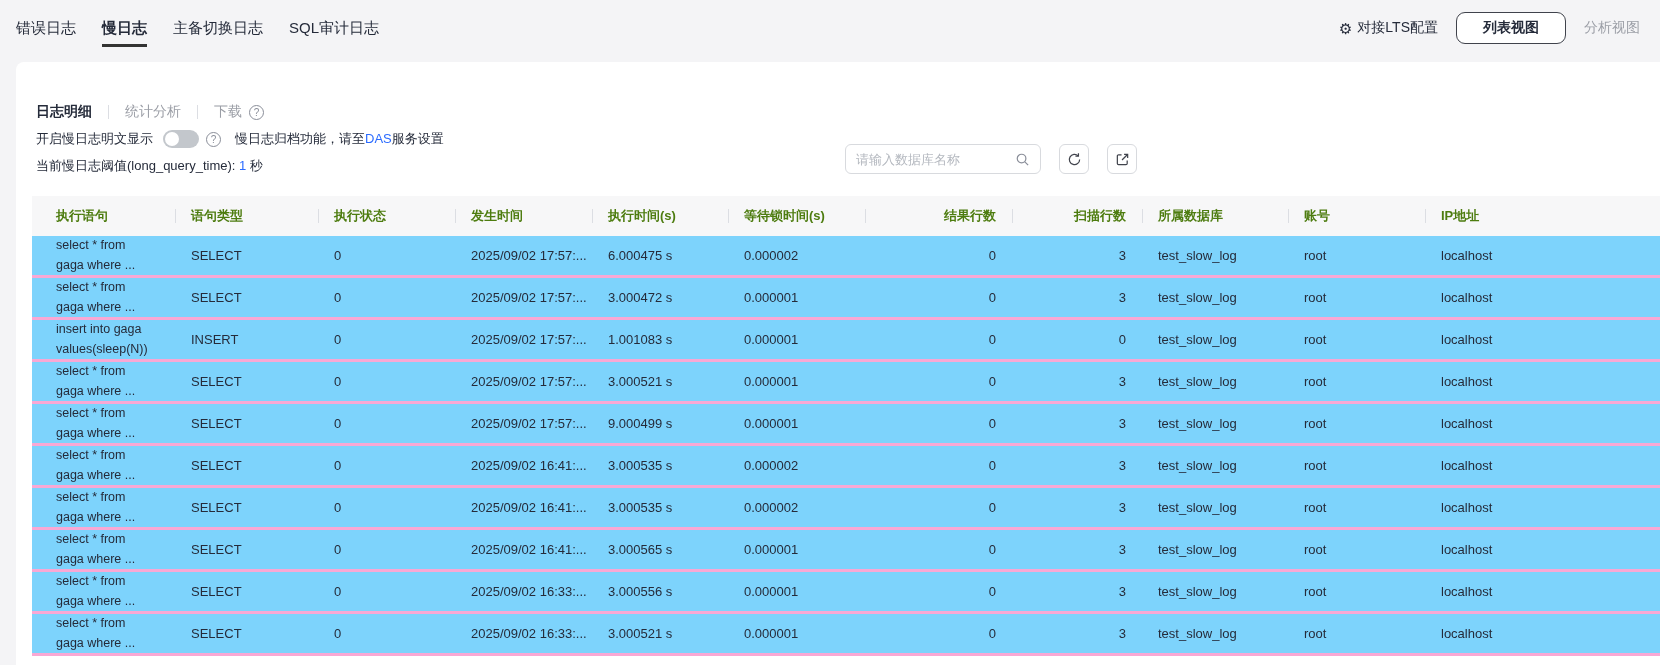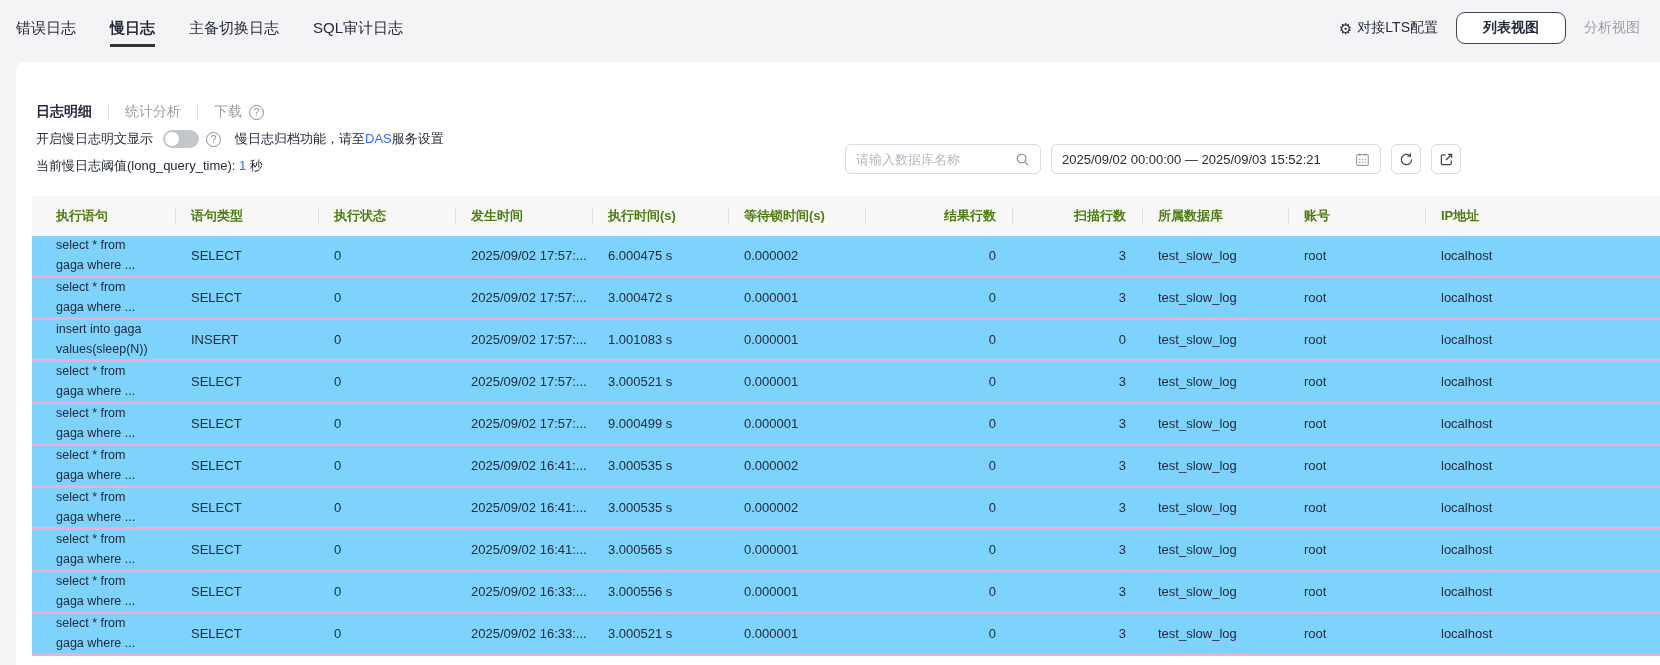--- a/index.html
+++ b/index.html
@@ -3,21 +3,21 @@
 <meta charset="utf-8">
 <style>
   * { margin:0; padding:0; box-sizing:border-box; }
   html,body { width:1660px; height:665px; overflow:hidden; }
   body {
     font-family:"Liberation Sans","DejaVu Sans",sans-serif;
     background:#f4f4f6; color:#252b3a; font-size:13px;
   }
   
   .topbar { position:absolute; left:0; top:0; width:1660px; height:56px; display:flex; align-items:center; }
-  .tabs { display:flex; align-items:center; gap:34px; padding-left:16px; height:100%; }
+  .tabs { display:flex; align-items:center; gap:26px; padding-left:16px; height:100%; }
   .tab { position:relative; font-size:15px; color:#252b3a; height:100%; display:flex; align-items:center; cursor:pointer; white-space:nowrap; }
   .tab.active { font-weight:bold; }
   .tab.active::after { content:""; position:absolute; left:0; right:0; bottom:9px; height:3px; background:#333333; }
   .topbar-right { margin-left:auto; display:flex; align-items:center; gap:18px; padding-right:20px; }
   .lts-config { display:flex; align-items:center; gap:5px; font-size:14px; color:#252b3a; cursor:pointer; }
   .gear { font-size:15px; color:#252b3a; line-height:1; }
   .btn-listview { border:1px solid #40434c; border-radius:9px; background:#fff; padding:6px 26px; font-size:14px; font-weight:bold; color:#252b3a; cursor:pointer;text-align:center; }
   .analysis-view { font-size:14px; color:#9b9ea6; cursor:pointer; }
   
   .card { position:absolute; left:16px; top:62px; right:0; bottom:0; background:#fff; border-radius:8px 0 0 0; }
@@ -26,21 +26,21 @@
   .subtab.active { color:#252b3a; font-weight:bold; }
   .subtab-sep { width:1px; height:14px; background:#dcdee3; margin:0 16px; }
   .help-circle { display:inline-flex; width:15px; height:15px; border:1px solid #8a8e99; border-radius:50%; color:#8a8e99; font-size:10px; align-items:center; justify-content:center; margin-left:7px; flex:0 0 auto; }
   .toggle-row { position:absolute; left:20px; top:68px; display:flex; align-items:center; font-size:13px; }
   .toggle { width:36px; height:18px; border-radius:9px; background:#c3c7cc; position:relative; margin-left:10px; cursor:pointer; }
   .toggle .knob { position:absolute; left:2px; top:2px; width:14px; height:14px; border-radius:50%; background:#fff; }
   .archive-note { margin-left:14px; color:#252b3a; }
   .link-blue { color:#2b6bff; cursor:pointer; }
   .threshold-row { position:absolute; left:20px; top:95px; font-size:13px; color:#252b3a; }
   
-  .filterbar { position:absolute; top:82px; left:829px; right:16px; height:30px; display:flex; align-items:center; gap:10px; }
+  .filterbar { position:absolute; top:82px; left:829px; right:16px; height:30px; display:flex; align-items:center; gap:18px; }
   .search-box { width:196px; height:30px; border:1px solid #d8dade; border-radius:6px; background:#fff; display:flex; align-items:center; padding:0 10px; }
   .search-box input { border:none; outline:none; flex:1; font-size:13px; color:#252b3a; font-family:inherit; min-width:0; }
   .search-box input::placeholder { color:#b4b8bf; }
   .select-box { width:188px; height:30px; border:1px solid #d8dade; border-radius:6px; background:#fff; display:flex; align-items:center; justify-content:space-between; padding:0 10px; cursor:pointer; }
   .date-box { width:330px; height:30px; border:1px solid #d8dade; border-radius:6px; background:#fff; display:flex; align-items:center; justify-content:space-between; padding:0 10px; cursor:pointer; white-space:nowrap; }
   .icon-btn { width:30px; height:30px; border:1px solid #d8dade; border-radius:6px; background:#fff; display:flex; align-items:center; justify-content:center; cursor:pointer; flex:0 0 auto; }
   .svgi { display:block; }
   
   .table { position:absolute; left:16px; right:0; top:134px; }
   .trow { display:grid; grid-template-columns:143px 143px 137px 137px 136px 137px 147px 130px 146px 137px 1fr; align-items:center; }
@@ -100,34 +100,20 @@
   </div>
 
   <div class="filterbar">
     <div class="search-box">
       <input type="text" placeholder="请输入数据库名称" style="">
       <svg class="svgi" width="15" height="15" viewBox="0 0 16 16">
           <circle cx="7" cy="7" r="4.6" fill="none" stroke="#8a8e99" stroke-width="1.3"></circle>
           <line x1="10.5" y1="10.5" x2="14" y2="14" stroke="#8a8e99" stroke-width="1.3"></line>
         </svg>
     </div>
-    <div class="date-box">
-      <span>2025/09/02 00:00:00 — 2025/09/03 15:52:21</span>
-      <svg class="svgi" width="15" height="15" viewBox="0 0 16 16">
-          <rect x="1.8" y="2.8" width="12.4" height="11.4" rx="1.5" fill="none" stroke="#9b9ea6" stroke-width="1.2"></rect>
-          <line x1="5" y1="1.4" x2="5" y2="4" stroke="#9b9ea6" stroke-width="1.2"></line>
-          <line x1="11" y1="1.4" x2="11" y2="4" stroke="#9b9ea6" stroke-width="1.2"></line>
-          <circle cx="5" cy="8" r="0.8" fill="#9b9ea6"></circle>
-          <circle cx="8" cy="8" r="0.8" fill="#9b9ea6"></circle>
-          <circle cx="11" cy="8" r="0.8" fill="#9b9ea6"></circle>
-          <circle cx="5" cy="11" r="0.8" fill="#9b9ea6"></circle>
-          <circle cx="8" cy="11" r="0.8" fill="#9b9ea6"></circle>
-          <circle cx="11" cy="11" r="0.8" fill="#9b9ea6"></circle>
-        </svg>
-    </div>
     <div class="icon-btn">
       <svg class="svgi" width="15" height="15" viewBox="0 0 16 16">
           <path d="M13.5 8a5.5 5.5 0 1 1-1.6-3.9" fill="none" stroke="#40434c" stroke-width="1.3"></path>
           <polyline points="12.2,1.2 12.2,4.4 9,4.4" fill="none" stroke="#40434c" stroke-width="1.3"></polyline>
         </svg>
     </div>
     <div class="icon-btn">
       <svg class="svgi" width="15" height="15" viewBox="0 0 16 16">
           <path d="M7 3H3.8A1.3 1.3 0 0 0 2.5 4.3v7.9a1.3 1.3 0 0 0 1.3 1.3h7.9a1.3 1.3 0 0 0 1.3-1.3V9" fill="none" stroke="#40434c" stroke-width="1.3"></path>
           <line x1="7.5" y1="8.5" x2="13.3" y2="2.7" stroke="#40434c" stroke-width="1.3"></line>

